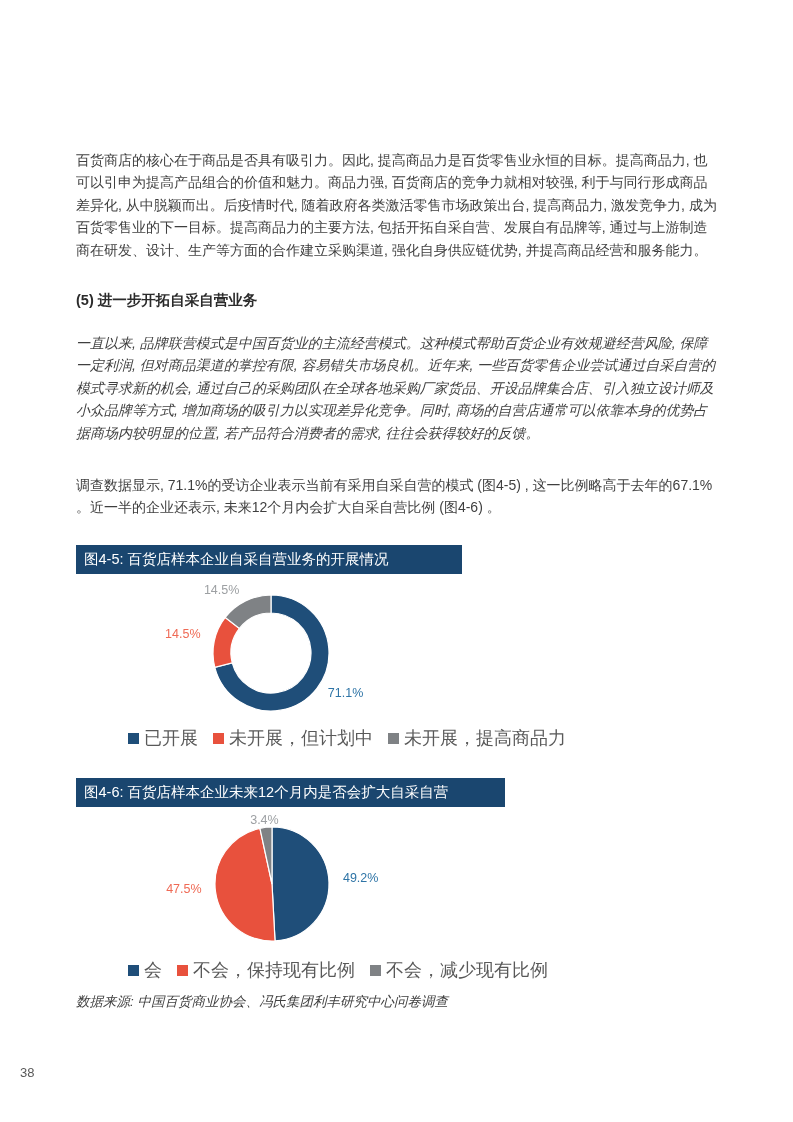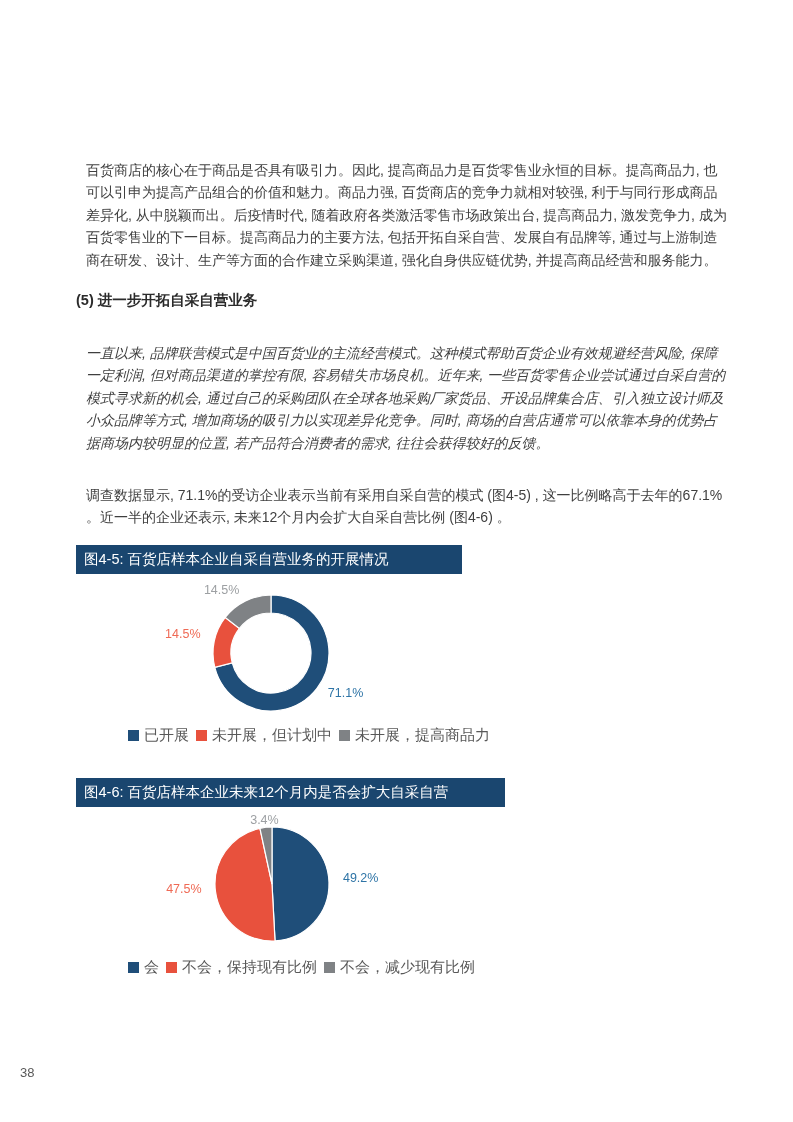--- a/index.html
+++ b/index.html
@@ -6,21 +6,21 @@
   .page{
     position:relative;width:793px;height:1122px;background:#fff;overflow:hidden;
     font-family:"Liberation Sans",sans-serif;color:var(--body-text,#3F3F3F);
   }
   .section-title{
     position:absolute;left:76px;top:107px;margin:0;
     font-size:17.5px;font-weight:bold;color:var(--heading-blue,#1F4E79);
     letter-spacing:0.2px;
   }
   .body-para{
-    position:absolute;left:76px;width:645px;margin:10px;
+    position:absolute;left:76px;width:645px;margin:0;
     font-size:14px;line-height:22.4px;color:var(--body-text,#3F3F3F);
     text-align:left;
   }
   .para1{top:149px;}
   .para2{top:332px;font-style:italic;}
   .para3{top:474px;}
   .subsection-title{
     position:absolute;left:76px;top:291px;margin:0;
     font-size:14.5px;font-weight:bold;color:#2B2B2B;
   }
@@ -29,22 +29,22 @@
     background:var(--banner-bg,#1A466F);color:var(--banner-text,#fff);
     font-size:14.5px;line-height:29px;padding-left:8px;white-space:nowrap;overflow:hidden;
   }
   .banner1{top:545px;width:386px;}
   .banner2{top:778px;width:429px;}
   .chart{position:absolute;left:130px;}
   .chart0{top:580px;}
   .chart1{top:810px;}
   .chart-label{font-family:"Liberation Sans",sans-serif;font-size:12.5px;}
   .legend{
-    position:absolute;left:128px;display:flex;align-items:center;gap:7px;
-    font-size:15px;color:var(--legend-text,#595959);white-space:nowrap;
+    position:absolute;left:128px;display:flex;align-items:center;gap:15px;
+    font-size:18px;color:var(--legend-text,#595959);white-space:nowrap;
   }
   .legend1{top:726px;}
   .legend2{top:958px;}
   .legend-item{display:flex;align-items:center;}
   .legend-swatch{width:11px;height:11px;display:inline-block;margin-right:5px;flex:0 0 auto;}
   .source-note{
     position:absolute;left:76px;top:993px;margin:0;width:645px;
     font-size:13.5px;font-style:italic;color:#404040;
   }
   .page-number{
@@ -106,16 +106,17 @@
       <span class="legend-item">
         <span class="legend-swatch" style="background: rgb(232, 81, 61);"></span>
         <span>不会，保持现有比例</span>
       </span>
       <span class="legend-item">
         <span class="legend-swatch" style="background: rgb(127, 130, 133);"></span>
         <span>不会，减少现有比例</span>
       </span>
     </div>
 
+  <p class="source-note">数据来源: 中国百货商业协会、冯氏集团利丰研究中心问卷调查</p>
 
   <div class="page-number">38</div>
 
 </div>
 
 </body></html>

